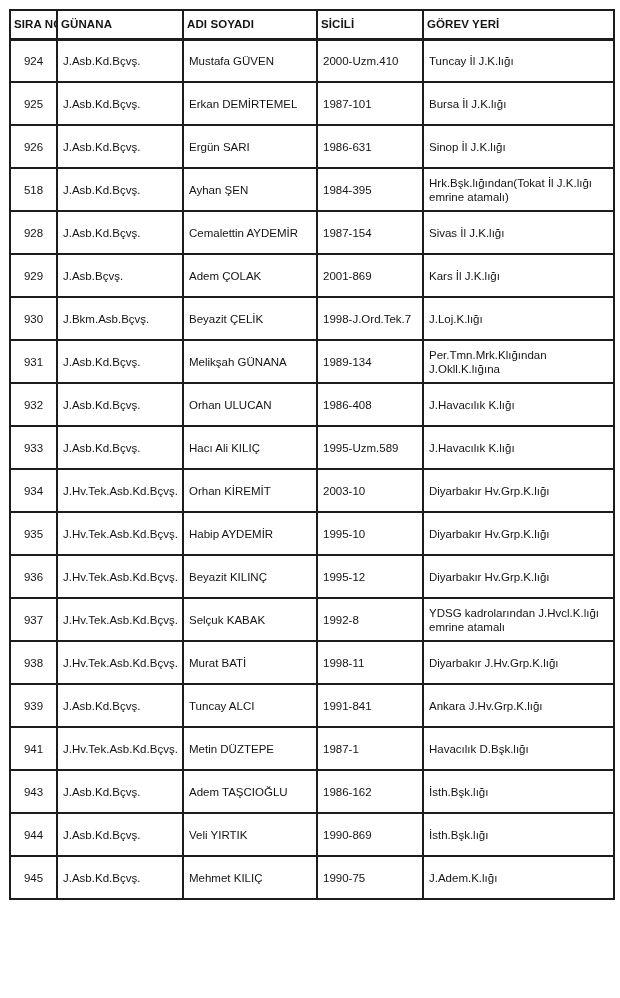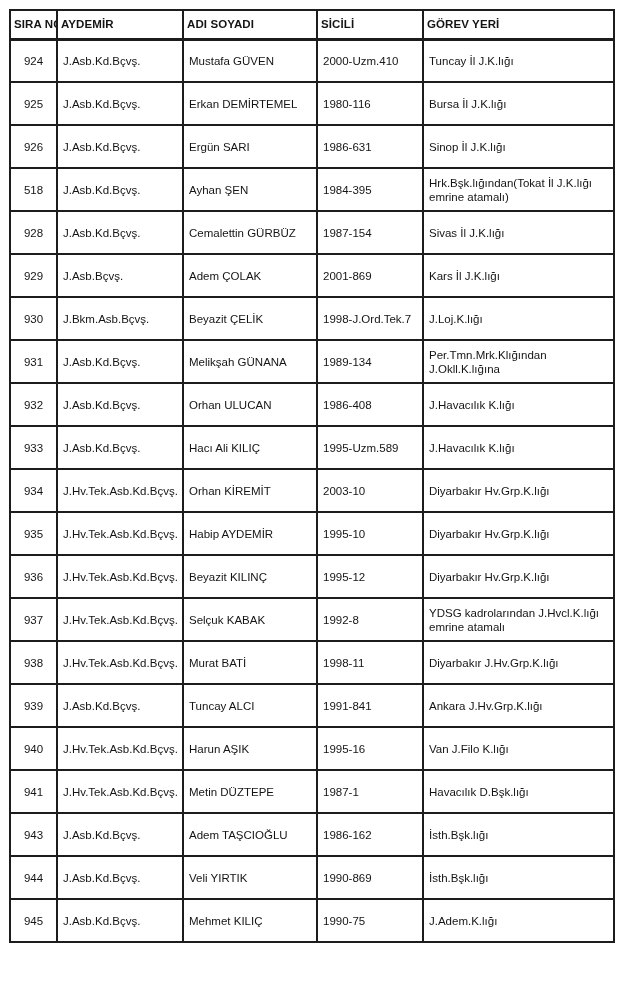--- a/index.html
+++ b/index.html
@@ -72,59 +72,59 @@
     <colgroup>
       <col class="c-sira">
       <col class="c-rutbe">
       <col class="c-ad">
       <col class="c-sicil">
       <col class="c-gorev">
     </colgroup>
     <thead>
       <tr>
         <th>SIRA NO</th>
-        <th>AYDEMİR</th>
+        <th>GÜNANA</th>
         <th>ADI SOYADI</th>
         <th>SİCİLİ</th>
         <th>GÖREV YERİ</th>
       </tr>
     </thead>
     <tbody id="table-body">
         <tr>
           <td class="cell-sira">924</td>
           <td>J.Asb.Kd.Bçvş.</td>
           <td>Mustafa GÜVEN</td>
           <td>2000-Uzm.410</td>
           <td>Tuncay İl J.K.lığı</td>
         </tr>
         <tr>
           <td class="cell-sira">925</td>
           <td>J.Asb.Kd.Bçvş.</td>
           <td>Erkan DEMİRTEMEL</td>
-          <td>1980-116</td>
+          <td>1987-101</td>
           <td>Bursa İl J.K.lığı</td>
         </tr>
         <tr>
           <td class="cell-sira">926</td>
           <td>J.Asb.Kd.Bçvş.</td>
           <td>Ergün SARI</td>
           <td>1986-631</td>
           <td>Sinop İl J.K.lığı</td>
         </tr>
         <tr>
           <td class="cell-sira">518</td>
           <td>J.Asb.Kd.Bçvş.</td>
           <td>Ayhan ŞEN</td>
           <td>1984-395</td>
           <td>Hrk.Bşk.lığından(Tokat İl J.K.lığı emrine atamalı)</td>
         </tr>
         <tr>
           <td class="cell-sira">928</td>
           <td>J.Asb.Kd.Bçvş.</td>
-          <td>Cemalettin GÜRBÜZ</td>
+          <td>Cemalettin AYDEMİR</td>
           <td>1987-154</td>
           <td>Sivas İl J.K.lığı</td>
         </tr>
         <tr>
           <td class="cell-sira">929</td>
           <td>J.Asb.Bçvş.</td>
           <td>Adem ÇOLAK</td>
           <td>2001-869</td>
           <td>Kars İl J.K.lığı</td>
         </tr>
@@ -192,27 +192,20 @@
           <td>Diyarbakır J.Hv.Grp.K.lığı</td>
         </tr>
         <tr>
           <td class="cell-sira">939</td>
           <td>J.Asb.Kd.Bçvş.</td>
           <td>Tuncay ALCI</td>
           <td>1991-841</td>
           <td>Ankara J.Hv.Grp.K.lığı</td>
         </tr>
         <tr>
-          <td class="cell-sira">940</td>
-          <td>J.Hv.Tek.Asb.Kd.Bçvş.</td>
-          <td>Harun AŞIK</td>
-          <td>1995-16</td>
-          <td>Van J.Filo K.lığı</td>
-        </tr>
-        <tr>
           <td class="cell-sira">941</td>
           <td>J.Hv.Tek.Asb.Kd.Bçvş.</td>
           <td>Metin DÜZTEPE</td>
           <td>1987-1</td>
           <td>Havacılık D.Bşk.lığı</td>
         </tr>
         <tr>
           <td class="cell-sira">943</td>
           <td>J.Asb.Kd.Bçvş.</td>
           <td>Adem TAŞCIOĞLU</td>

